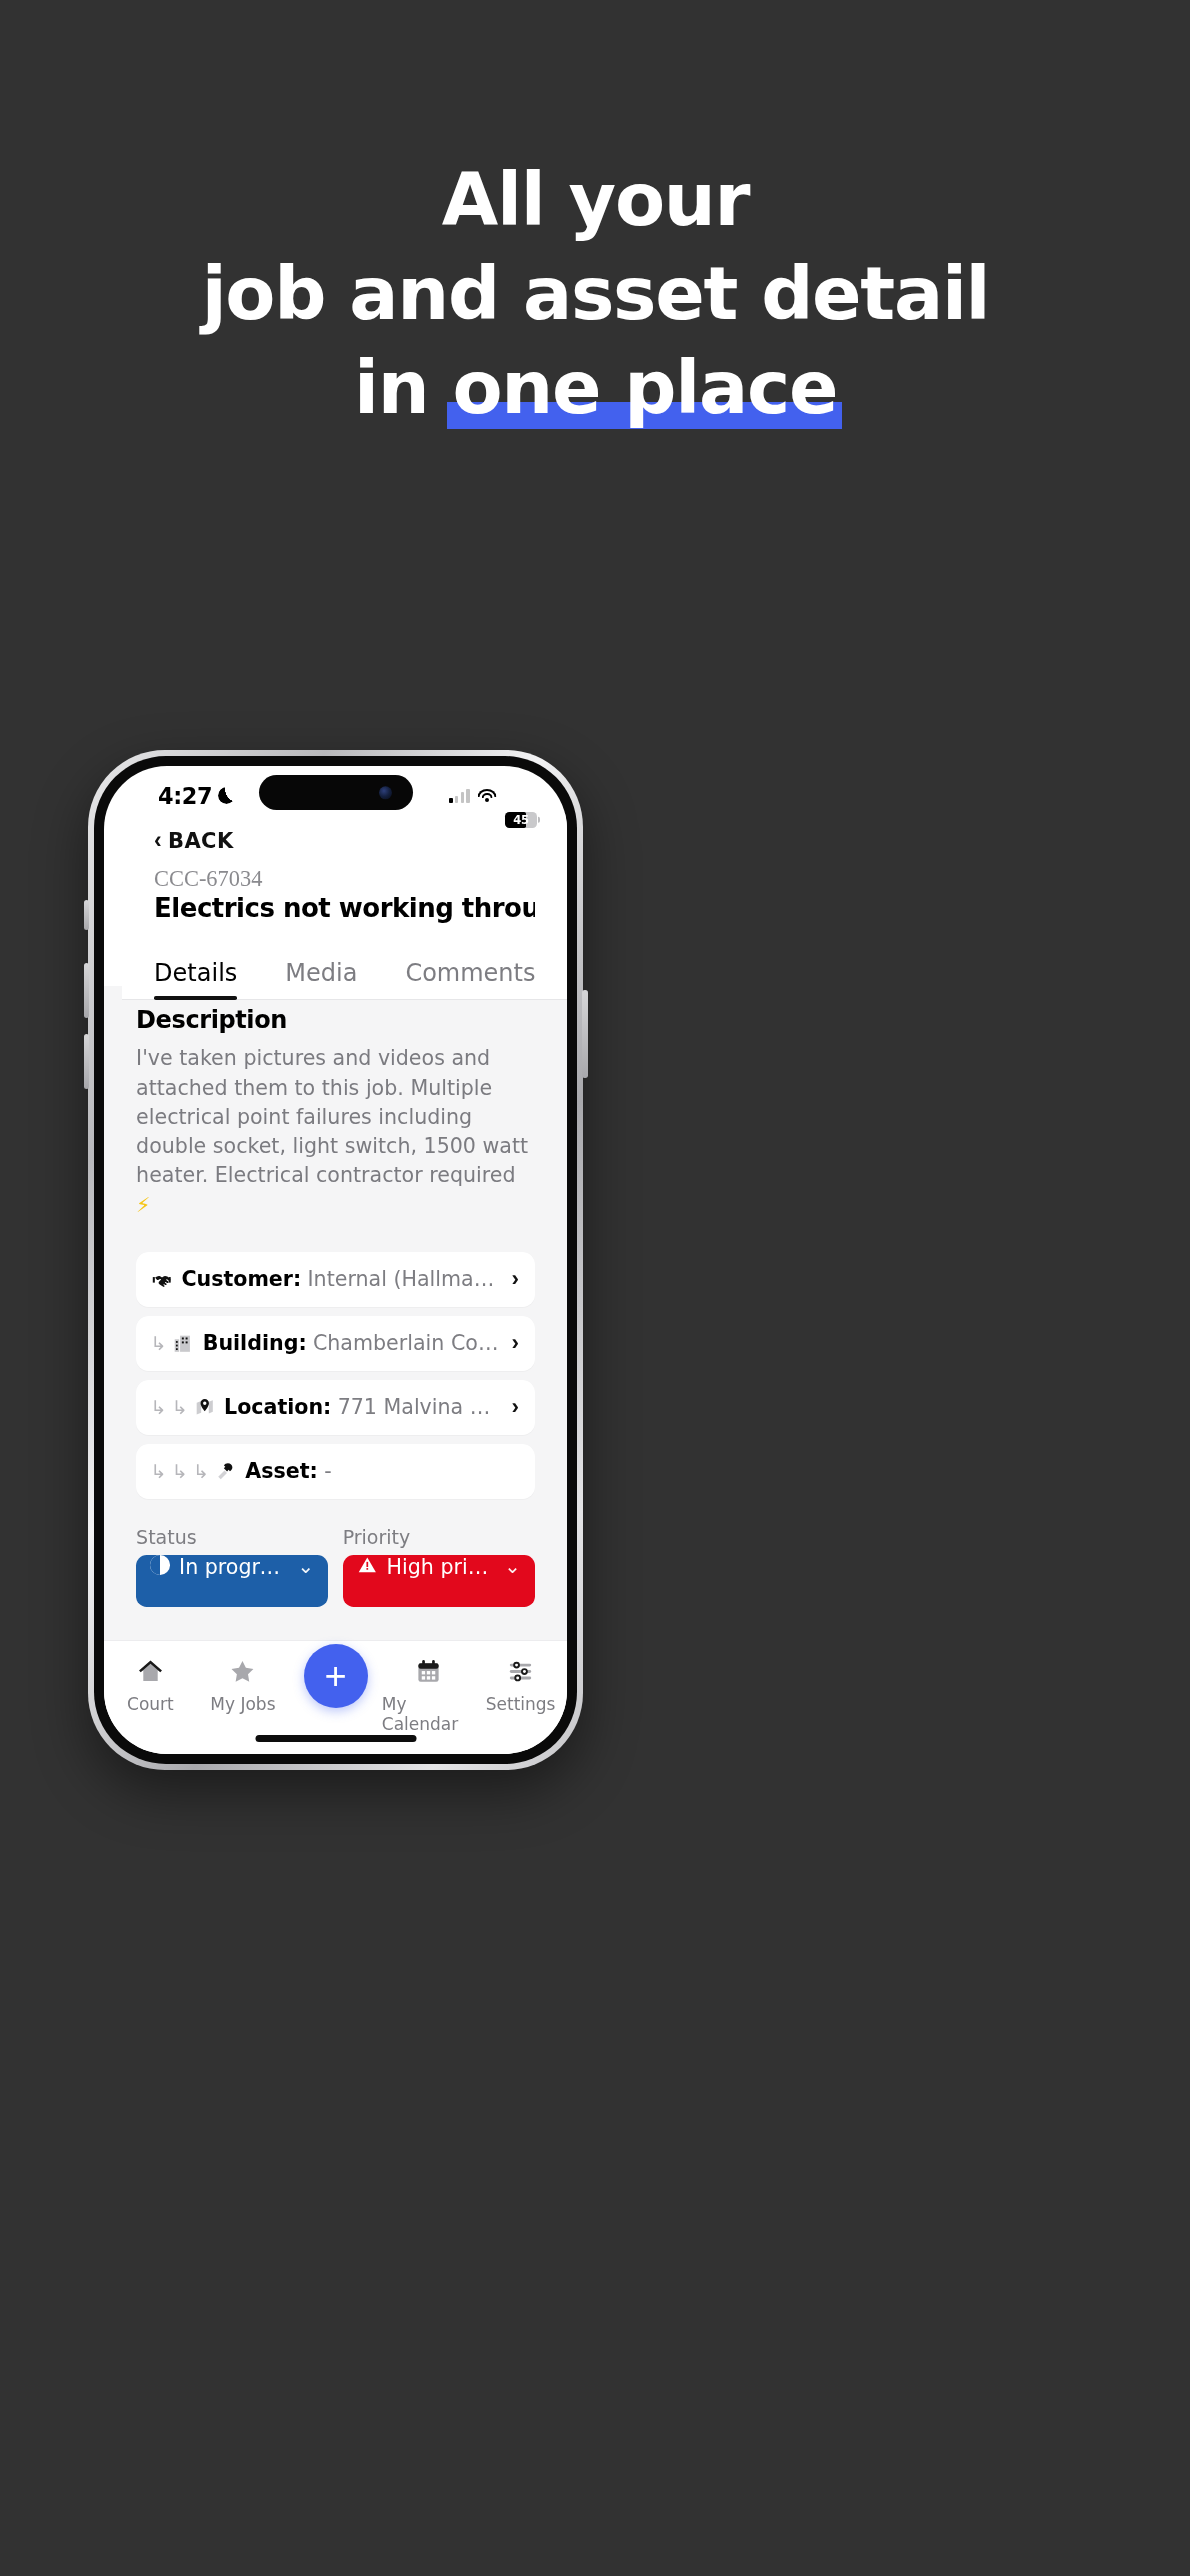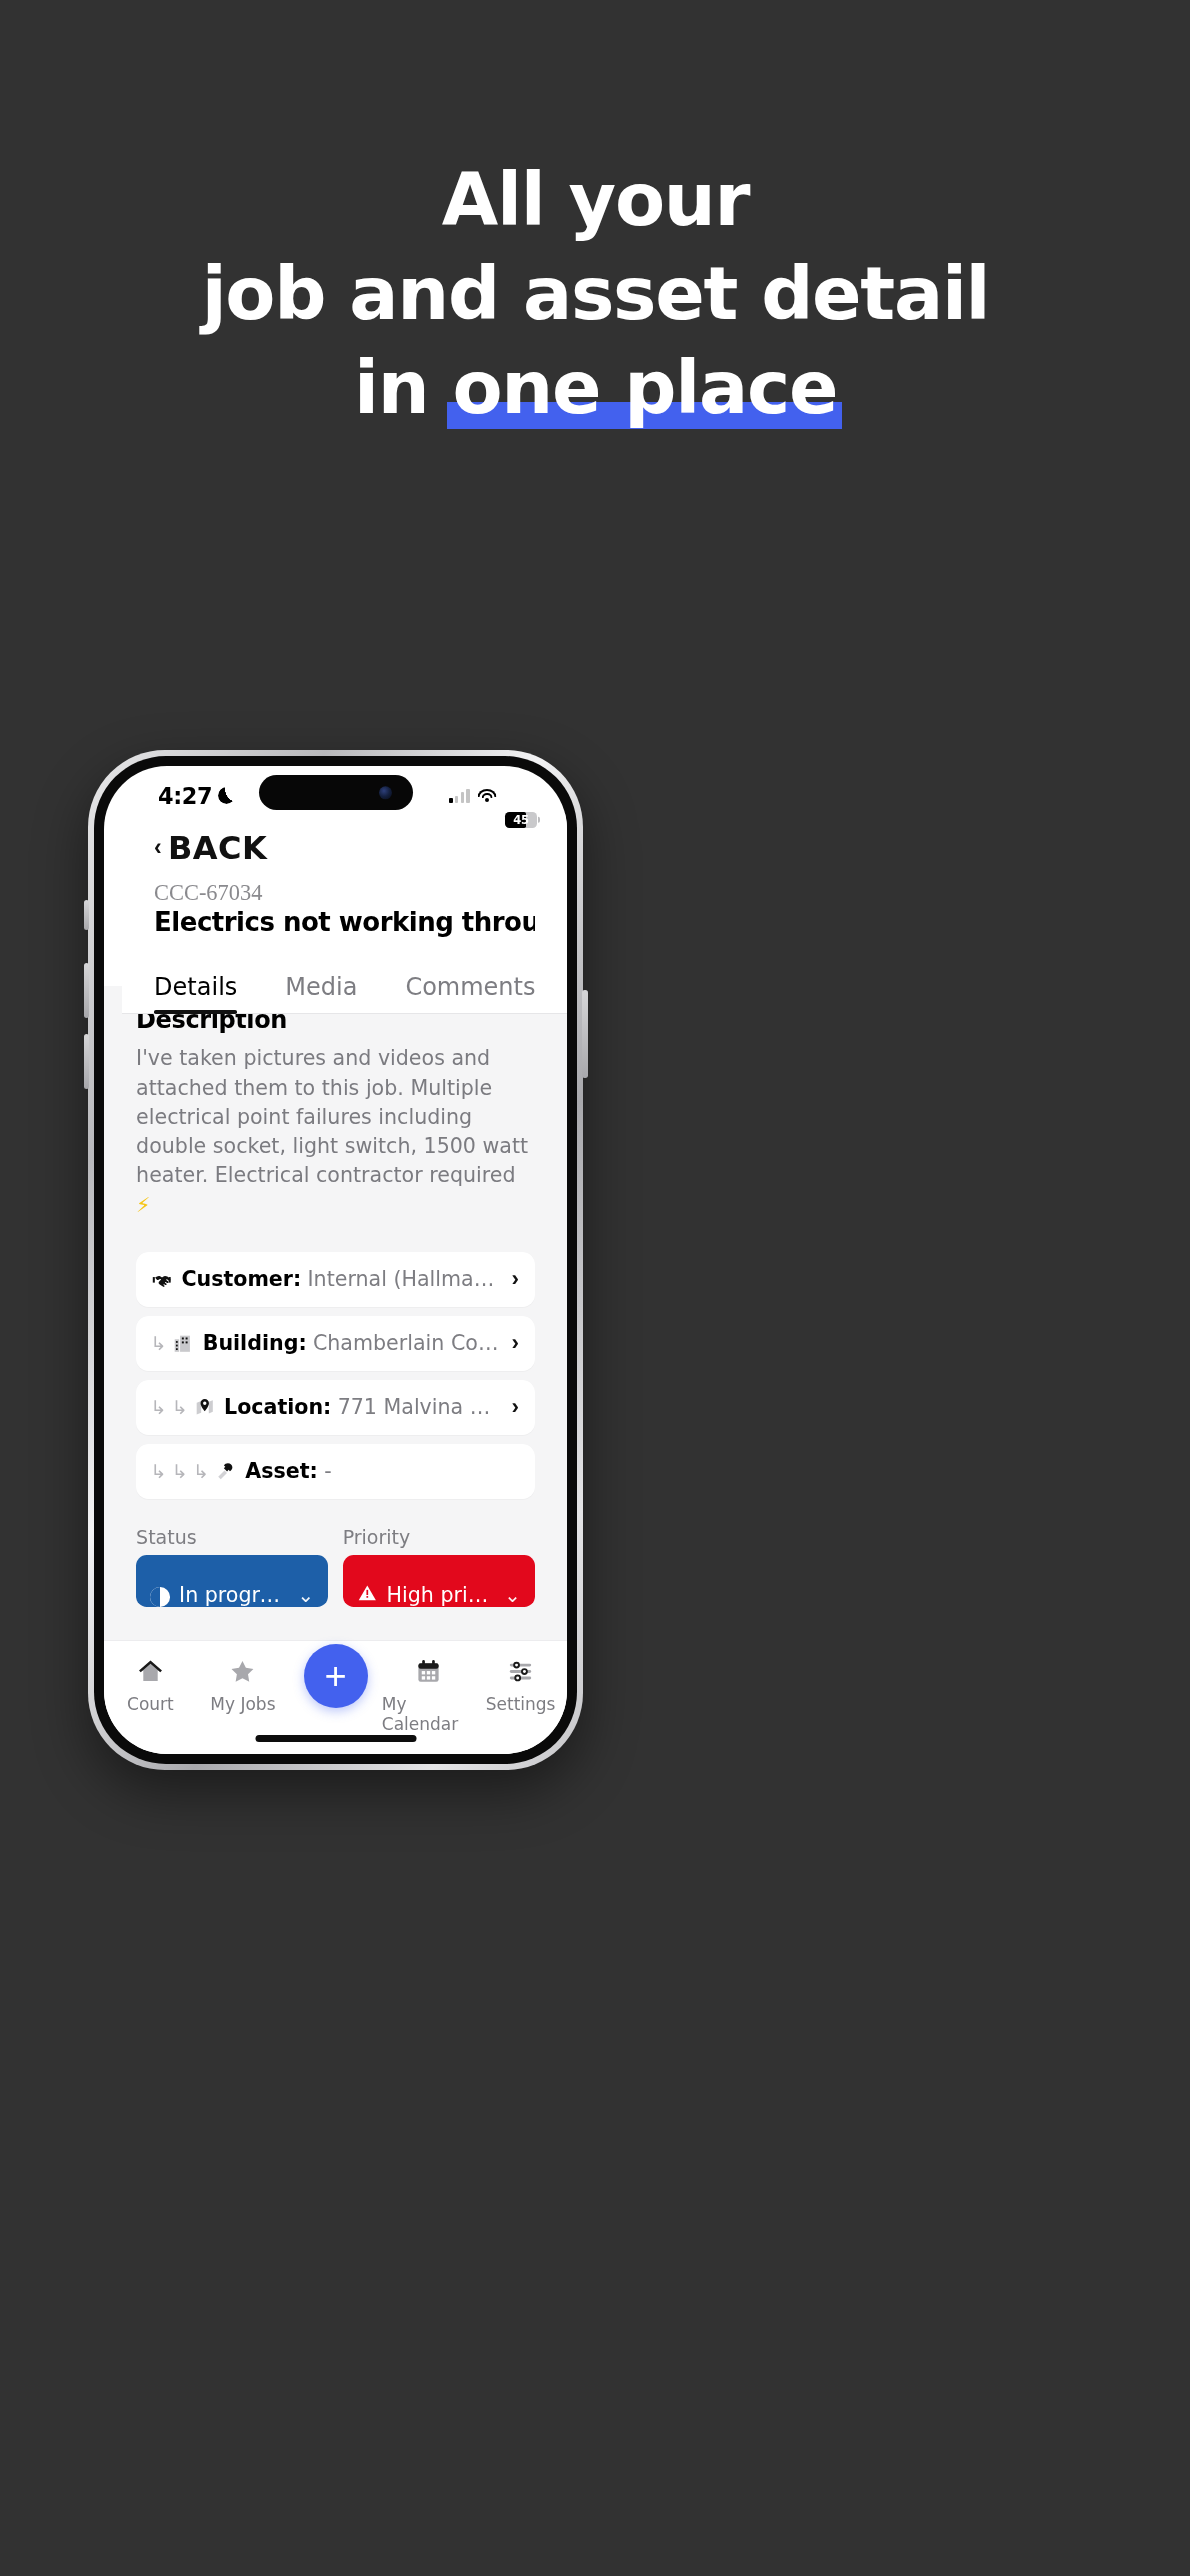--- a/index.html
+++ b/index.html
@@ -116,21 +116,21 @@
   .batt .fill{ position:absolute; left:0; top:0; bottom:0; width:66%; border-radius:4.5px 1.8px 1.8px 4.5px; background:#000; }
   .batt .num{ position:absolute; inset:0; display:flex; align-items:center; justify-content:center;
               font-size:11.6px; font-weight:700; color:#fff; font-family:"DejaVu Sans", sans-serif; letter-spacing:-0.3px;}
   .batt .nub{ position:absolute; right:-3.1px; top:50%; transform:translateY(-50%);
               width:2.3px; height:6.3px; border-radius:0 1.8px 1.8px 0; background:#bcbcbe; }
 
   
   .app-header{ padding:16px 32px 0 32px; background:#fff; position:relative; z-index:20;}
   .back{ display:flex; align-items:center; gap:6.3px; cursor:pointer; }
   .back .chev{ font-size:23px; font-weight:700; line-height:1; color:#111; margin-top:-1.8px; }
-  .back .lbl{ font-size:32px; font-weight:700; letter-spacing:0.4px; color:#111;
+  .back .lbl{ font-size:21px; font-weight:700; letter-spacing:0.4px; color:#111;
               font-family:"DejaVu Sans", sans-serif; }
   .job-ref{ margin-top:12.5px; font-size:22.4px; color:#8a8a8e; font-family:Liberation Serif, serif;}
   .job-title{ margin-top:1.8px; font-size:26px; font-weight:700; color:#000; letter-spacing:-0.5px;
               font-family:"DejaVu Sans", sans-serif; white-space:nowrap; overflow:hidden;}
 
   
   .tabs{ display:flex; gap:0; padding:0 32px; margin-top:36px; background:#fff;
          border-bottom:0.9px solid #e6e6e8; position:relative; z-index:20;}
   .tab{ padding:0 0 11.6px 0; margin-right:48px; font-size:24px; color:#7d7d82; cursor:pointer;
         font-family:"DejaVu Sans", sans-serif; position:relative;}
@@ -161,21 +161,21 @@
             font-family:"DejaVu Sans", sans-serif; }
   .row-val{ font-size:20.6px; color:#7d7d82; white-space:nowrap; overflow:hidden; text-overflow:ellipsis;
             font-family:"DejaVu Sans", sans-serif; }
   .row-chev{ margin-left:auto; font-size:22.4px; color:#111; font-weight:700; padding-left:9px; }
 
   
   .sp-wrap{ padding:27px 32px 0 32px; display:flex; gap:14.3px; }
   .sp-col{ flex:1; min-width:0; }
   .sp-label{ font-size:19px; color:#7d7d82; margin-bottom:7.2px; font-family:"DejaVu Sans", sans-serif;}
   .sp-btn{
-    height:52px; border-radius:10.7px; display:flex; align-items:flex-end;
+    height:52px; border-radius:10.7px; display:flex; align-items:flex-start;
     padding:0 14.3px; color:#fff; cursor:pointer; gap:9px;
   }
   .sp-btn .txt{ font-size:20.6px; white-space:nowrap; overflow:hidden; text-overflow:ellipsis;
                 font-family:"DejaVu Sans", sans-serif; }
   .sp-btn .dd{ margin-left:auto; font-size:19.7px; opacity:.95; }
   .ic-half{ width:19.7px; height:19.7px; border-radius:50%; background:#fff; position:relative; flex:0 0 auto;}
   .ic-half:after{ content:""; position:absolute; left:0; top:0; width:9.8px; height:19.7px;
                   background:currentColor; border-radius:19.7px 0 0 19.7px; }
 
   

